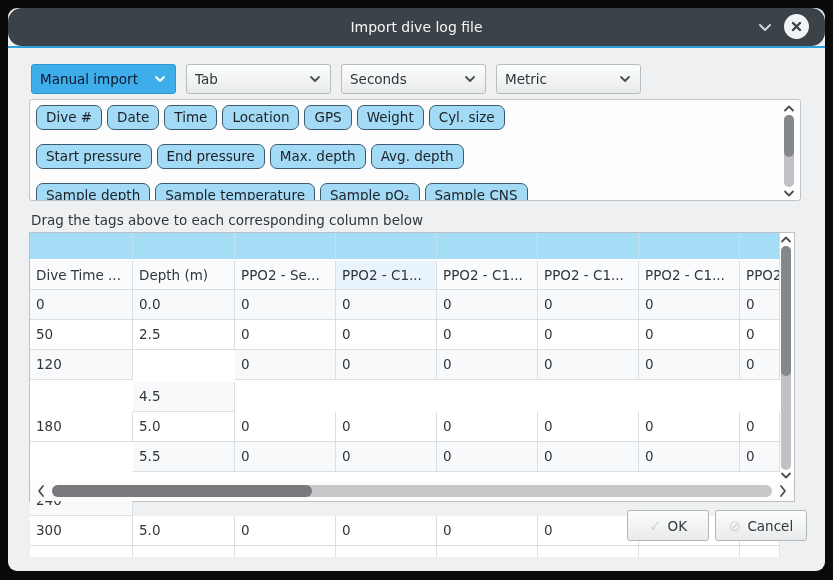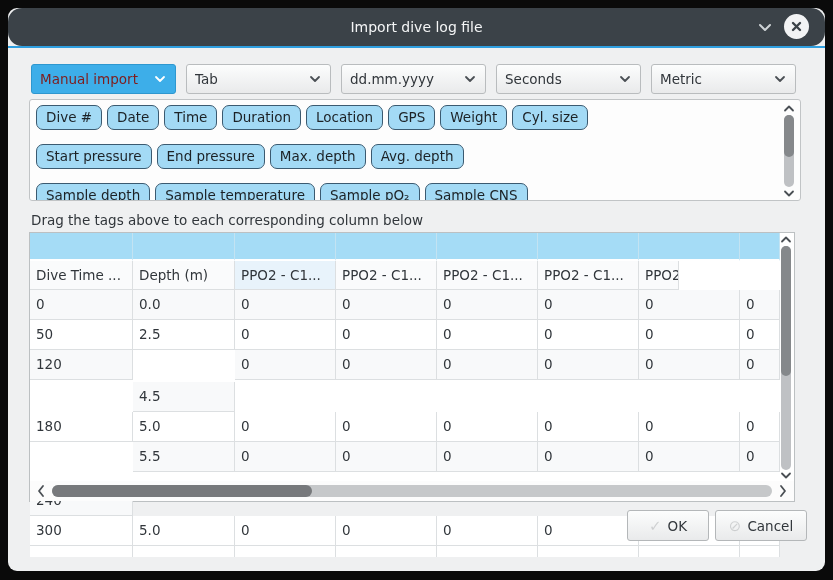--- a/index.html
+++ b/index.html
@@ -15,21 +15,21 @@
   .tb-close { position:absolute; right:16px; top:6px; width:25px; height:25px; border-radius:50%;
               background:#f2f3f4; display:flex; align-items:center; justify-content:center; cursor:pointer; }
   .accent { height:2px; background:#2f9fe0; }
 
   
   .toolbar { position:absolute; left:23px; top:56px; display:flex; gap:10px; }
   .dropdown { width:145px; height:30px; border:1px solid #b9bcbe; border-radius:3px;
               background:linear-gradient(#fcfdfd,#e9eaeb); display:flex; align-items:center;
               padding:0 8px; color:#31363b; font-size:13.5px; cursor:pointer; }
   .dropdown .dd-label { flex:1; overflow:hidden; white-space:nowrap; }
-  .dropdown.accent-dd { background:#3daee9; border-color:#2e97cf; color:#7f1d1d; }
+  .dropdown.accent-dd { background:#3daee9; border-color:#2e97cf; color:#0f172a; }
 
   
   .tagbox { position:absolute; left:21px; top:91px; width:772px; height:102px;
             background:#fdfdfd; border:1px solid #c1c4c6; border-radius:3px; overflow:hidden; }
   .tagrows { position:absolute; left:6px; top:5px; width:740px; }
   .tag-row { display:flex; gap:5px; margin-bottom:4px; height:35px; }
   .tag { height:25px; line-height:23px; padding:0 9px; background:#a3daf5; border:1px solid #3b5a70;
          border-radius:7px; font-size:13.5px; color:#1c2226; white-space:nowrap; cursor:grab; }
 
   
@@ -96,46 +96,39 @@
           <polyline points="3,3 7,7 11,3" fill="none" stroke="#ffffff" stroke-width="1.8" stroke-linecap="round" stroke-linejoin="round"></polyline>
         </svg>
       </div>
       <div class="dropdown">
         <span class="dd-label">Tab</span>
         <svg width="14" height="10" viewBox="0 0 14 10">
           <polyline points="3,3 7,7 11,3" fill="none" stroke="#4a4f54" stroke-width="1.8" stroke-linecap="round" stroke-linejoin="round"></polyline>
         </svg>
       </div>
       <div class="dropdown">
-        <span class="dd-label">dd.mm.yyyy</span>
-        <svg width="14" height="10" viewBox="0 0 14 10">
-          <polyline points="3,3 7,7 11,3" fill="none" stroke="#4a4f54" stroke-width="1.8" stroke-linecap="round" stroke-linejoin="round"></polyline>
-        </svg>
-      </div>
-      <div class="dropdown">
         <span class="dd-label">Seconds</span>
         <svg width="14" height="10" viewBox="0 0 14 10">
           <polyline points="3,3 7,7 11,3" fill="none" stroke="#4a4f54" stroke-width="1.8" stroke-linecap="round" stroke-linejoin="round"></polyline>
         </svg>
       </div>
       <div class="dropdown">
         <span class="dd-label">Metric</span>
         <svg width="14" height="10" viewBox="0 0 14 10">
           <polyline points="3,3 7,7 11,3" fill="none" stroke="#4a4f54" stroke-width="1.8" stroke-linecap="round" stroke-linejoin="round"></polyline>
         </svg>
       </div>
     </div>
 
   <div class="tagbox">
     <div class="tagrows">
         <div class="tag-row">
           <span class="tag">Dive #</span>
           <span class="tag">Date</span>
           <span class="tag">Time</span>
-          <span class="tag">Duration</span>
           <span class="tag">Location</span>
           <span class="tag">GPS</span>
           <span class="tag">Weight</span>
           <span class="tag">Cyl. size</span>
         </div>
         <div class="tag-row">
           <span class="tag">Start pressure</span>
           <span class="tag">End pressure</span>
           <span class="tag">Max. depth</span>
           <span class="tag">Avg. depth</span>
@@ -173,20 +166,21 @@
           <div class="tcell" style="width: 101px;"></div>
           <div class="tcell" style="width: 101px;"></div>
           <div class="tcell" style="width: 101px;"></div>
           <div class="tcell" style="width: 101px;"></div>
           <div class="tcell" style="width: 101px;"></div>
           <div class="tcell" style="width: 40px;"></div>
         </div>
         <div class="trow headrow">
           <div class="tcell" style="width: 103px;">Dive Time ...</div>
           <div class="tcell" style="width: 102px;">Depth (m)</div>
+          <div class="tcell" style="width: 101px;">PPO2 - Se...</div>
           <div class="tcell hl" style="width: 101px;">PPO2 - C1...</div>
           <div class="tcell" style="width: 101px;">PPO2 - C1...</div>
           <div class="tcell" style="width: 101px;">PPO2 - C1...</div>
           <div class="tcell" style="width: 101px;">PPO2 - C1...</div>
           <div class="tcell" style="width: 40px;">PPO2</div>
         </div>
         <div class="trow datarow alt">
           <div class="tcell" style="width: 103px;">0</div>
           <div class="tcell" style="width: 102px;">0.0</div>
           <div class="tcell" style="width: 101px;">0</div>

